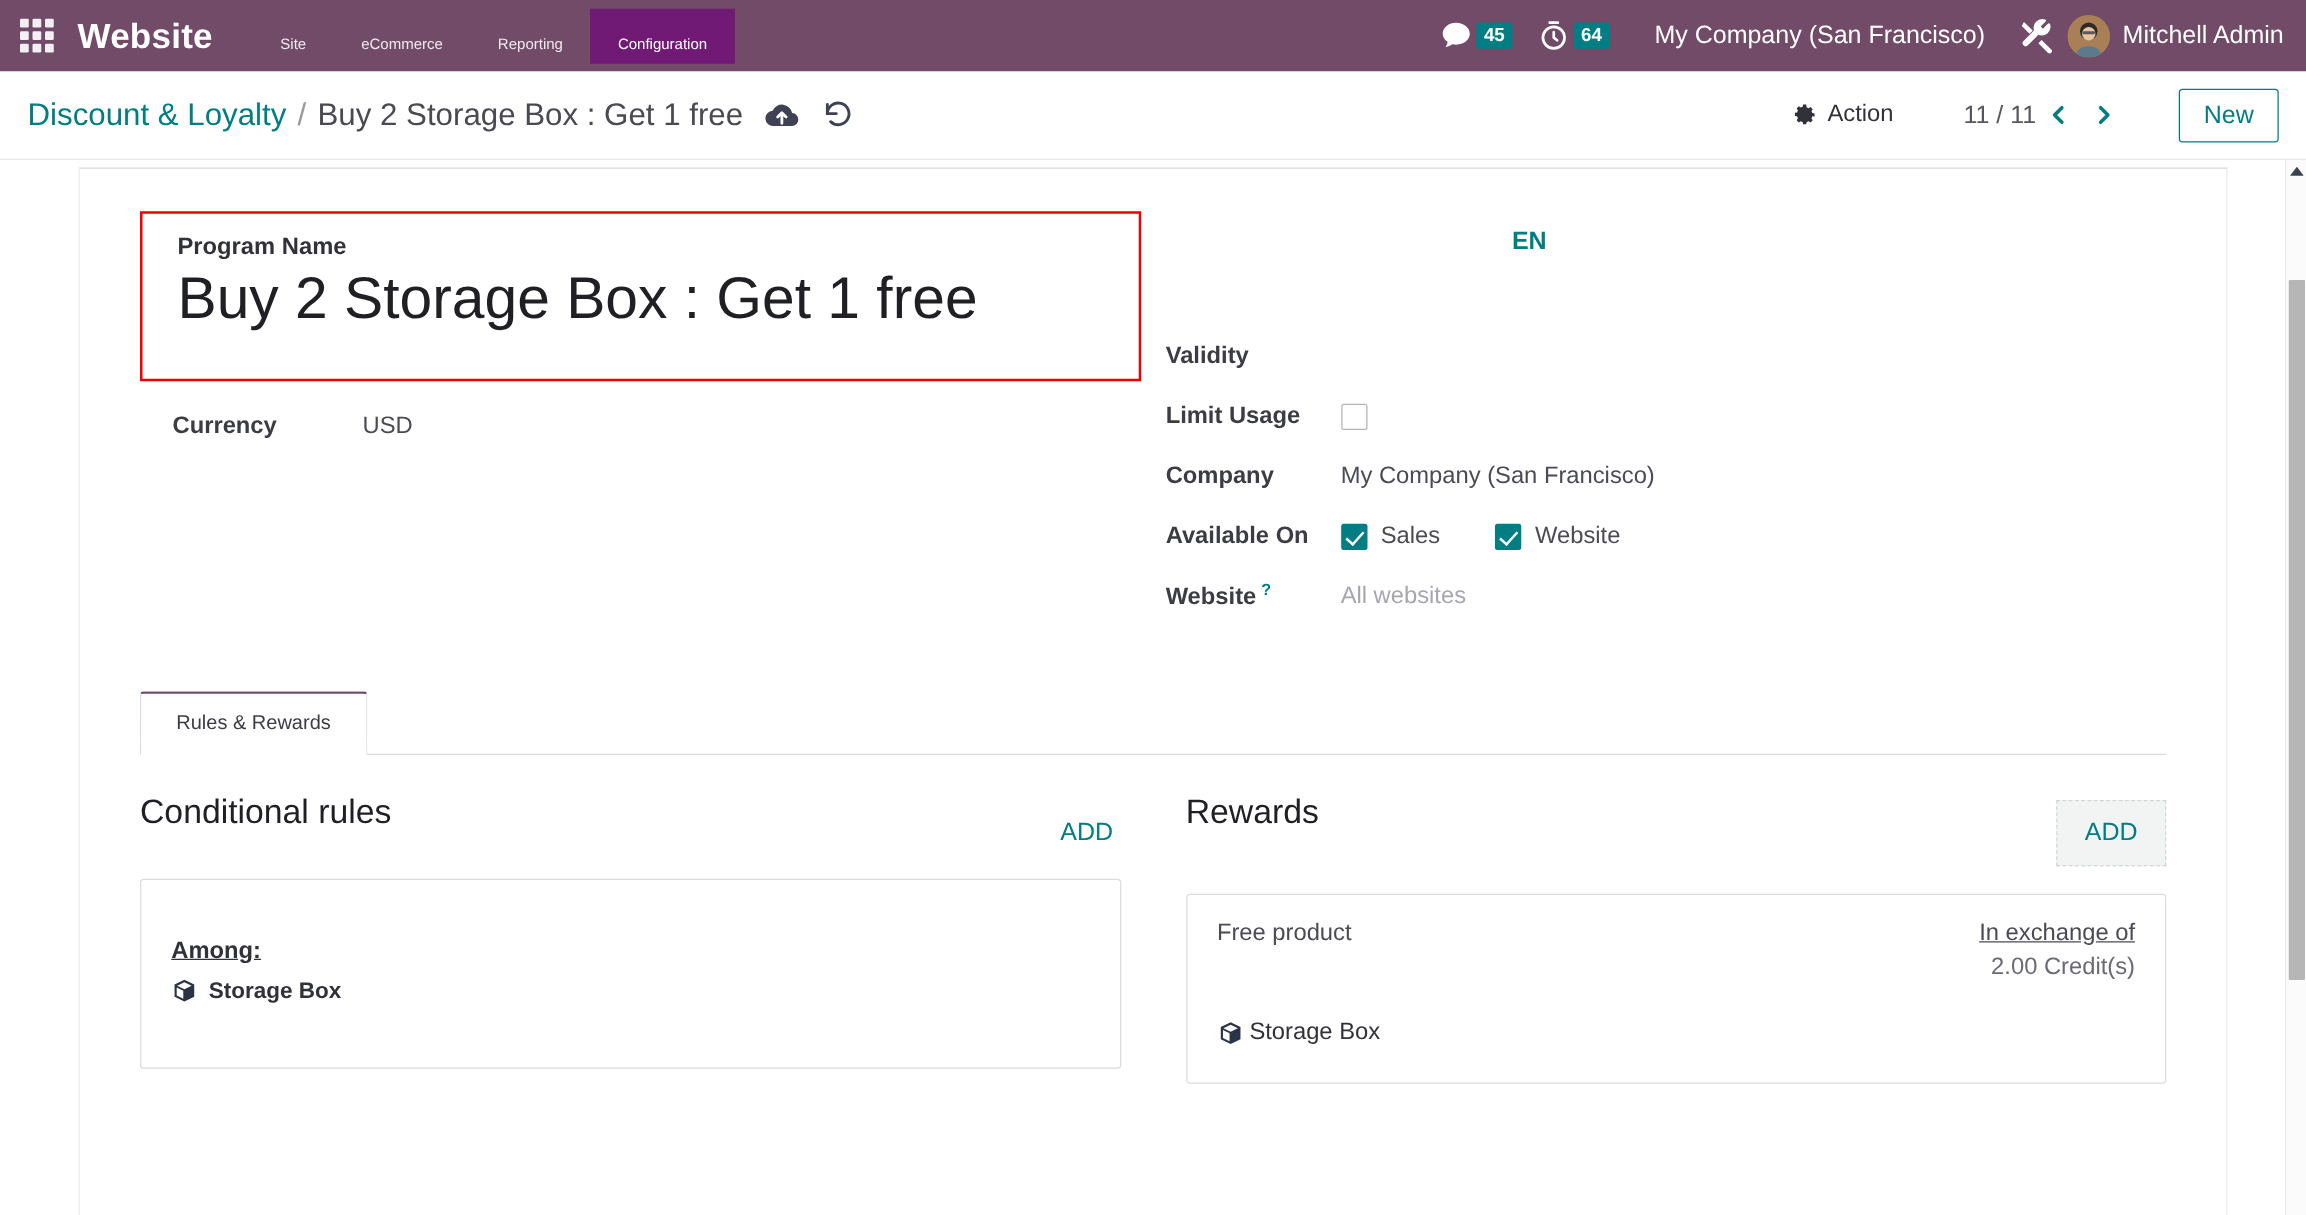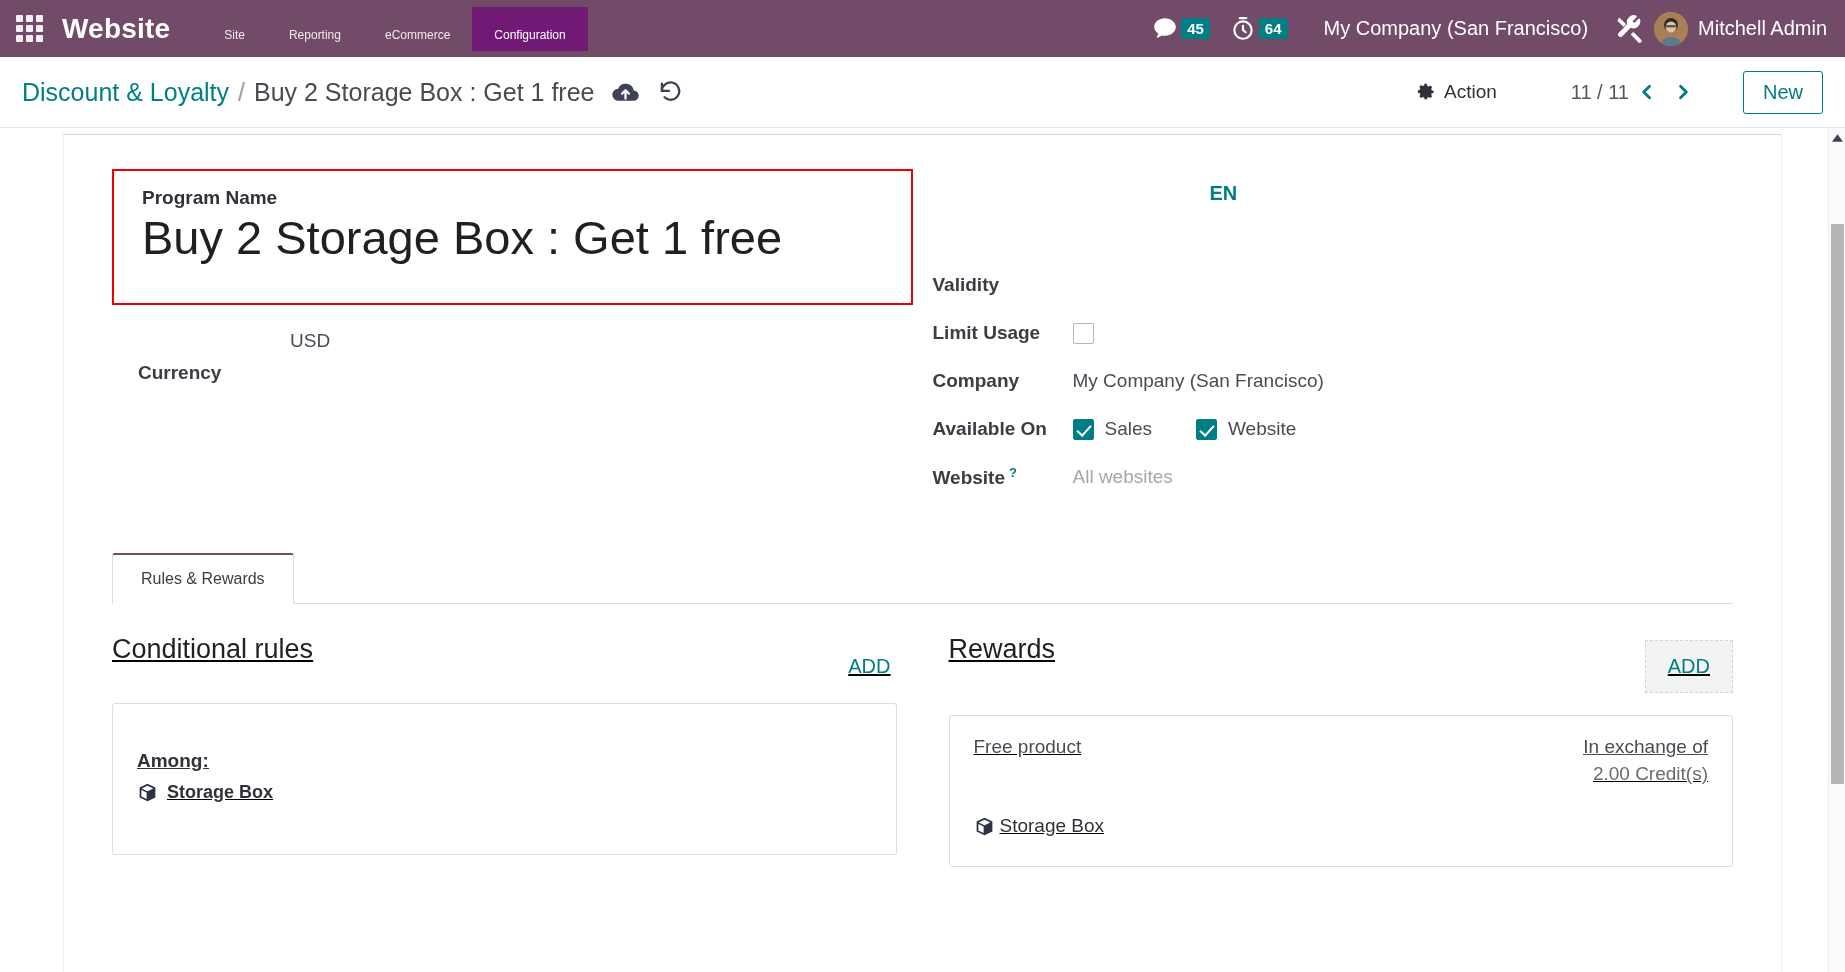--- a/index.html
+++ b/index.html
@@ -118,21 +118,21 @@
   .bc-sep { color: #9a9a9a; font-size: 25px; padding: 0 9px; }
   .bc-current { color: #4a4a52; font-size: 25px; white-space: nowrap; }
   .cp-icon { margin-left: 18px; cursor: pointer; display: flex; align-items: center; }
 
   .cp-right { margin-left: auto; display: flex; align-items: center; }
   .action-btn {
     display: flex; align-items: center; gap: 8px;
     color: #31313a; font-size: 19px;
     cursor: pointer; padding: 5px 10px;
   }
-  .pager { display: flex; align-items: center; margin-left: 64px; }
+  .pager { display: flex; align-items: center; margin-left: 46px; }
   .pager-count { color: #57575f; font-size: 20px; white-space: nowrap; }
   .pager-btn { padding: 0 8px; cursor: pointer; display: flex; align-items: center; }
   .new-btn {
     margin-left: 42px;
     border: 1px solid #017e84;
     color: #017e84;
     background: #ffffff;
     font-size: 20px;
     padding: 9px 19px;
     border-radius: 3px;
@@ -196,21 +196,21 @@
   }
   .fvalue { color: #4b4b55; font-size: 19px; padding-top: 3px; }
   .fhelp {
     color: #8a8a93;
     font-size: 19px;
     line-height: 1.45;
     margin-top: 8px;
     max-width: 480px;
   }
   .currency-row { padding: 22px 0 0 26px; display: flex; }
-  .currency-row .flabel { width: 152px; flex: 0 0 152px; margin-top: 32px; }
+  .currency-row .flabel { width: 152px; flex: 0 0 152px; }
 
   
   .lang-chip {
     color: #017e84;
     font-size: 20px;
     font-weight: 700;
     position: absolute;
     left: 287px;
     top: 13px;
     cursor: pointer;
@@ -274,21 +274,21 @@
     background: #ffffff;
     border: 1px solid #dcdcdc;
     border-bottom: 1px solid #ffffff;
     border-top: 2px solid #714B67;
     margin-bottom: -1px;
     cursor: pointer;
     border-radius: 3px 3px 0 0;
   }
 
   .panel { display: flex; padding: 30px 48px 0 48px; }
-  .panel-col { width: 50%; padding-right: 26px; text-decoration: underline; }
+  .panel-col { width: 50%; padding-right: 26px; }
   .panel-col:last-child { padding-right: 0; padding-left: 26px; }
 
   .panel-head {
     display: flex;
     align-items: flex-start;
     justify-content: space-between;
     margin-bottom: 22px;
   }
   .panel-title {
     font-size: 27px;
@@ -381,22 +381,22 @@
         <i></i>
         <i></i>
         <i></i>
         <i></i>
       </div>
   </div>
   <div class="brand">Website</div>
 
   <div class="nav-items">
     <div class="nav-item">Site</div>
+    <div class="nav-item">eCommerce</div>
     <div class="nav-item">Reporting</div>
-    <div class="nav-item">eCommerce</div>
     <div class="nav-item active">Configuration</div>
   </div>
 
   <div class="nav-right">
     <div class="sysbtn">
       <span>
         <svg class="ico" width="26" height="26" viewBox="0 0 24 24" fill="#ffffff">
           <path d="M12 2C6.5 2 2 5.6 2 10c0 2.5 1.4 4.7 3.6 6.1-.1 1.2-.6 2.7-1.6 3.9 1.9-.3 3.7-1.1 5-2.1 1 .2 2 .3 3 .3 5.5 0 10-3.6 10-8S17.5 2 12 2z"></path>
         </svg>
       </span>

